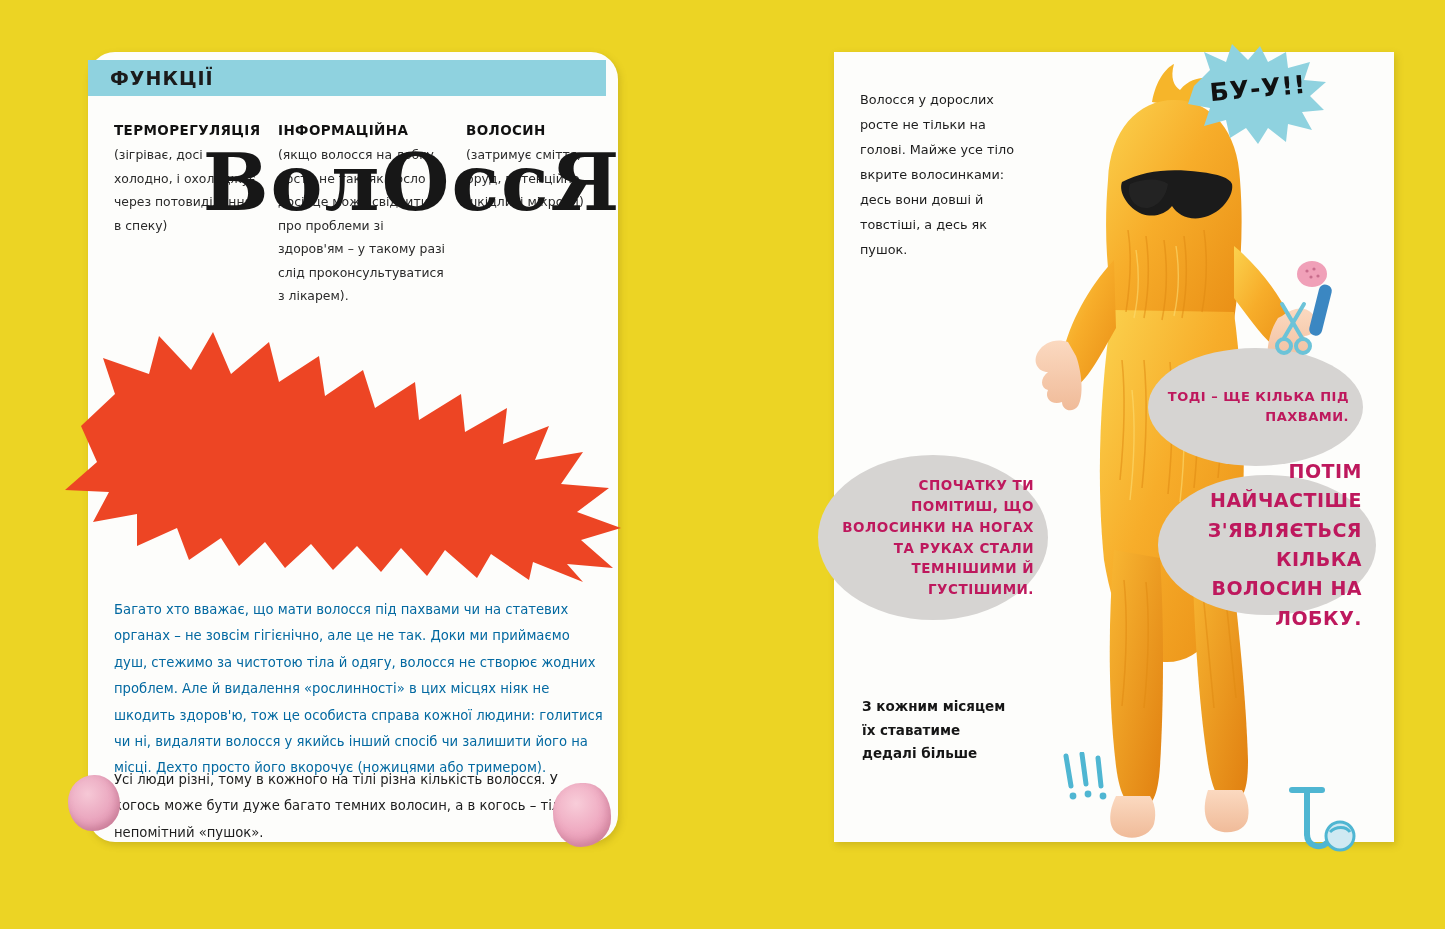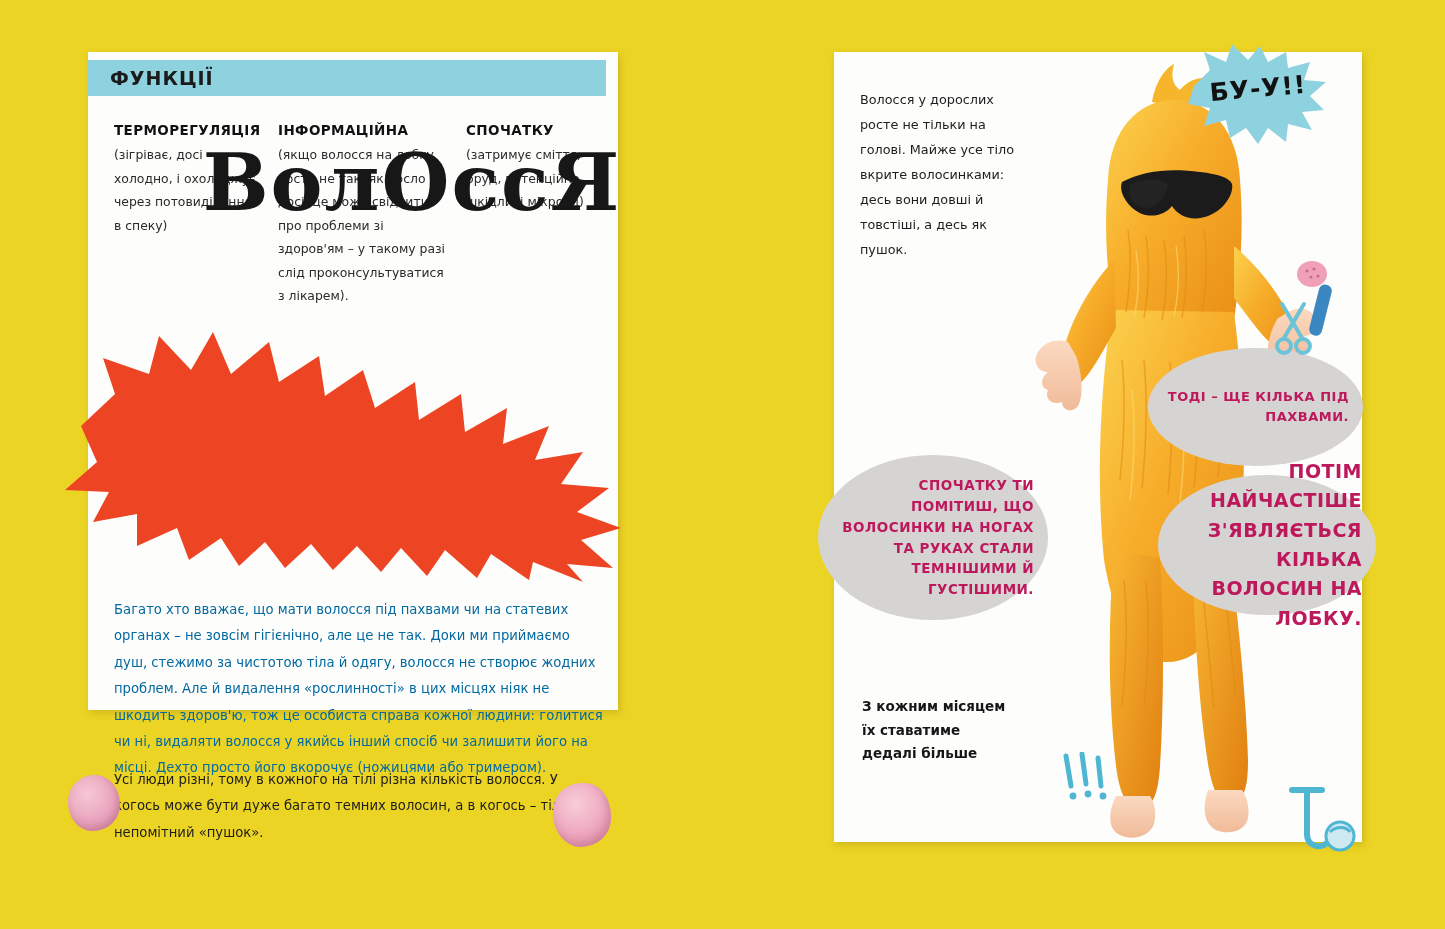--- a/index.html
+++ b/index.html
@@ -14,23 +14,24 @@
     overflow: hidden;
     position: relative;
   }
 
   
   #left-page {
     position: absolute;
     left: 88px;
     top: 52px;
     width: 530px;
-    height: 658px;
+    height: 790px;
     background: #fdfdfb;
     box-shadow: 2px 3px 7px rgba(120,100,10,0.25);
+    border-radius: 27px;
   }
 
   #functions-header {
     position: absolute;
     left: 0px;
     top: 8px;
     width: 518px;
     height: 36px;
     background: #8fd2df;
   }
@@ -141,20 +142,21 @@
   
   #right-page {
     position: absolute;
     left: 834px;
     top: 52px;
     width: 528px;
     height: 790px;
     background: #fdfdfb;
     box-shadow: 2px 3px 7px rgba(120,100,10,0.25);
     overflow: hidden;
+    padding-left: 32px;
   }
 
   #intro-text {
     position: absolute;
     left: 26px;
     top: 36px;
     width: 160px;
     font-size: 12.8px;
     line-height: 1.95;
     color: #1d1d1d;
@@ -263,21 +265,21 @@
     <div class="col-title nosel">ТЕРМОРЕГУЛЯЦІЯ</div>
     <div class="col-body nosel">(зігріває, досі холодно, і охолоджує через потовиділення в спеку)</div>
   </div>
 
   <div class="col" id="col-2">
     <div class="col-title nosel">ІНФОРМАЦІЙНА</div>
     <div class="col-body nosel">(якщо волосся на лобку росте не так, як росло досі, це може свідчити про проблеми зі здоров'ям – у такому разі слід проконсультуватися з лікарем).</div>
   </div>
 
   <div class="col" id="col-3">
-    <div class="col-title nosel">СПОЧАТКУ</div>
+    <div class="col-title nosel">ВОЛОСИН</div>
     <div class="col-body nosel">(затримує сміття, бруд, потенційно шкідливі мікроби)</div>
   </div>
 
   <div id="title-burst">
     <svg viewBox="0 0 600 260" xmlns="http://www.w3.org/2000/svg" aria-hidden="true">
       <polygon points="18,104 52,72 40,36 86,52 96,14 128,48 150,10 168,52 206,20 216,60 256,34 262,74 300,48 312,86 352,60 356,98 398,72 402,110 444,86 440,122 486,104 472,138 520,130 498,162 546,166 514,190 558,206 518,218 550,246 504,242 520,260 470,240 466,258 428,232 414,256 382,228 364,254 338,226 318,250 294,224 270,248 248,222 222,246 202,220 176,244 158,216 126,238 114,206 74,224 74,192 30,200 46,170 2,168 34,140" fill="#ed4524"></polygon>
     </svg>
   </div>
   <div id="title-text" class="nosel">ВолОссЯ</div>
 

